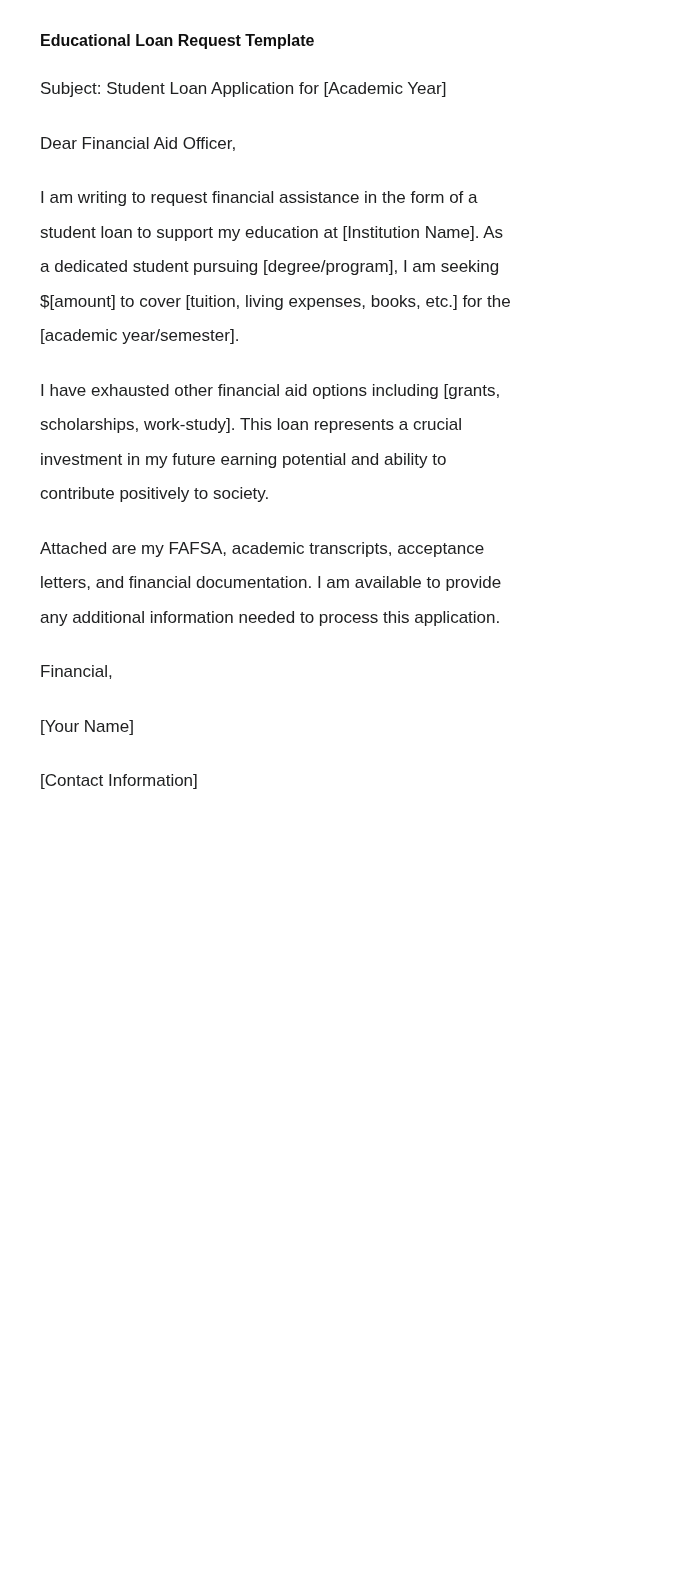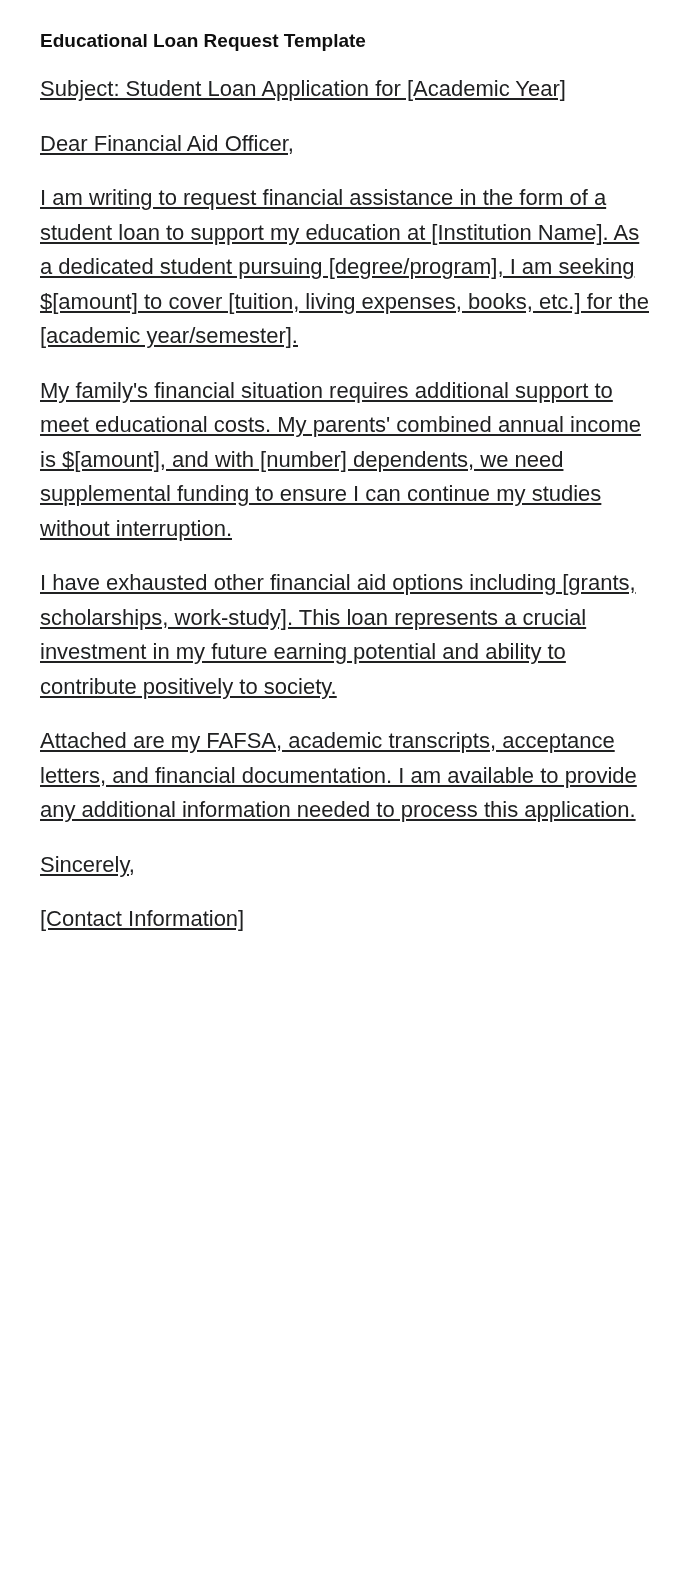--- a/index.html
+++ b/index.html
@@ -10,33 +10,32 @@
   body {
     width: 700px;
     height: 1586px;
     box-sizing: border-box;
     padding: 24px 6px 0 40px;
     font-family: "Liberation Sans", "DejaVu Sans", sans-serif;
     color: #202122;
     overflow: hidden;
   }
   .doc-title {
-    font-size: 19px;
+    font-size: 16px;
     line-height: 34px;
     font-weight: 700;
     color: #0f0f0f;
     margin: 0 0 14px 0;
   }
   .para {
-    font-size: 22px;
+    font-size: 17px;
     line-height: 34.5px;
     margin: 0 0 20px 0;
     white-space: pre-line; 
     max-width: 654px;
-    text-decoration: underline;
   }
   .signature-block .para {
     margin-bottom: 20px;
   }
 </style>
 </head>
 <body>
 
 <article>
 
@@ -45,32 +44,28 @@
   <p class="para">Subject: Student Loan Application for [Academic Year]</p>
 
   <p class="para">Dear Financial Aid Officer,</p>
 
   <section>
     <p class="para">I am writing to request financial assistance in the form of a
 student loan to support my education at [Institution Name]. As
 a dedicated student pursuing [degree/program], I am seeking
 $[amount] to cover [tuition, living expenses, books, etc.] for the
 [academic year/semester].</p>
-    <p class="para">My family's financial situation requires additional support to
-meet educational costs. My parents' combined annual income
-is $[amount], and with [number] dependents, we need
-supplemental funding to ensure I can continue my studies
-without interruption.</p>
     <p class="para">I have exhausted other financial aid options including [grants,
 scholarships, work-study]. This loan represents a crucial
 investment in my future earning potential and ability to
 contribute positively to society.</p>
     <p class="para">Attached are my FAFSA, academic transcripts, acceptance
 letters, and financial documentation. I am available to provide
 any additional information needed to process this application.</p>
   </section>
 
   <section class="signature-block">
-    <p class="para">Sincerely,</p>
+    <p class="para">Financial,</p>
+    <p class="para">[Your Name]</p>
     <p class="para">[Contact Information]</p>
   </section>
 
 </article>
 
 </body></html>

